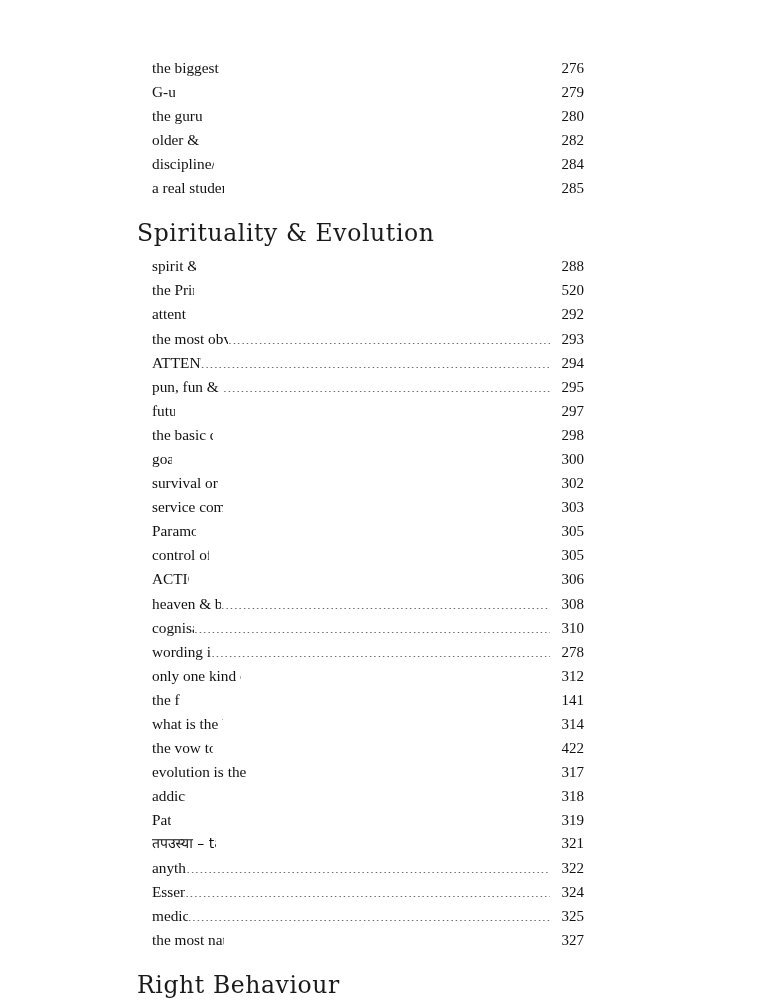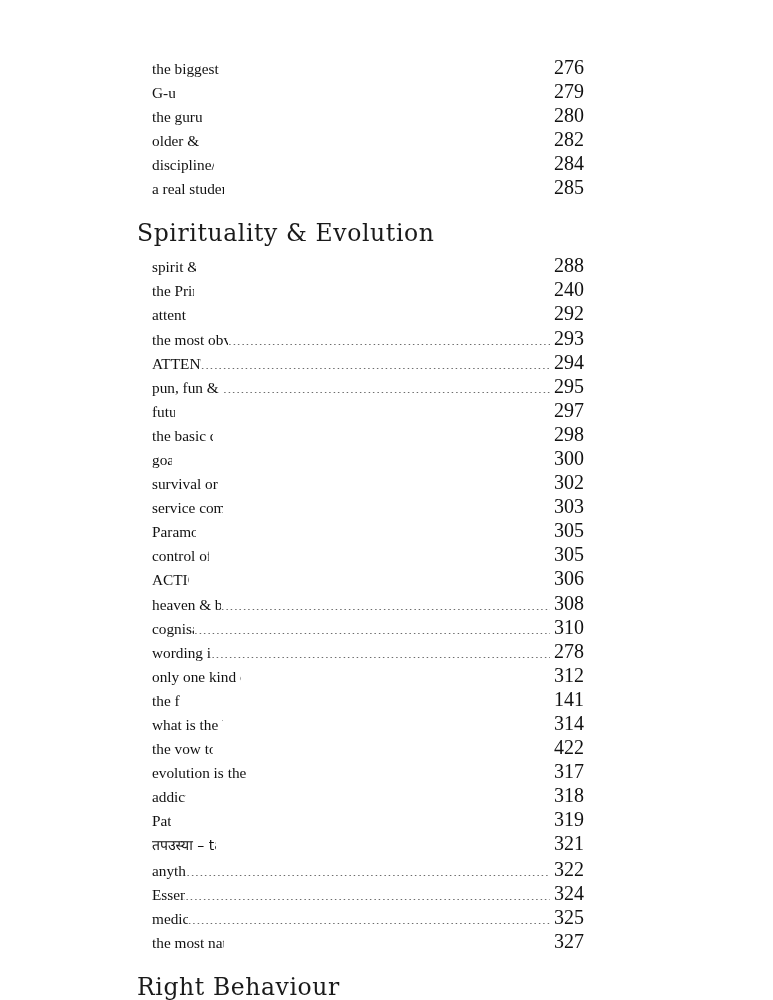--- a/index.html
+++ b/index.html
@@ -94,24 +94,24 @@
     letter-spacing: 0.55px;
     color: #1a1a1a;
     white-space: nowrap;
   }
   
   .entry.gap .entry-title::after {
     content: "\00a0";
   }
   .entry-page {
     flex: 0 0 auto;
-    text-align: center;
+    text-align: right;
     min-width: 30px;
     padding-left: 4px;
-    font-size: 20px;
+    font-size: 15px;
   }
 
   .devanagari {
     font-family: "DejaVu Sans", "Liberation Sans", sans-serif;
     font-size: 14px;
   }
 </style>
 </head>
 <body>
 
@@ -156,21 +156,21 @@
         <h2 class="section-heading">Spirituality &amp; Evolution</h2>
         <ul class="entries">
           <li class="entry">
             <span class="entry-title">spirit &amp; soul</span>
             <span class="entry-leader"></span>
             <span class="entry-page">288</span>
           </li>
           <li class="entry">
             <span class="entry-title">the Primary</span>
             <span class="entry-leader"></span>
-            <span class="entry-page">240</span>
+            <span class="entry-page">520</span>
           </li>
           <li class="entry gap">
             <span class="entry-title">attention</span>
             <span class="entry-leader"></span>
             <span class="entry-page">292</span>
           </li>
           <li class="entry gap">
             <span class="entry-title">the most obvious thing</span>
             <span class="entry-leader"></span>
             <span class="entry-page">293</span>

